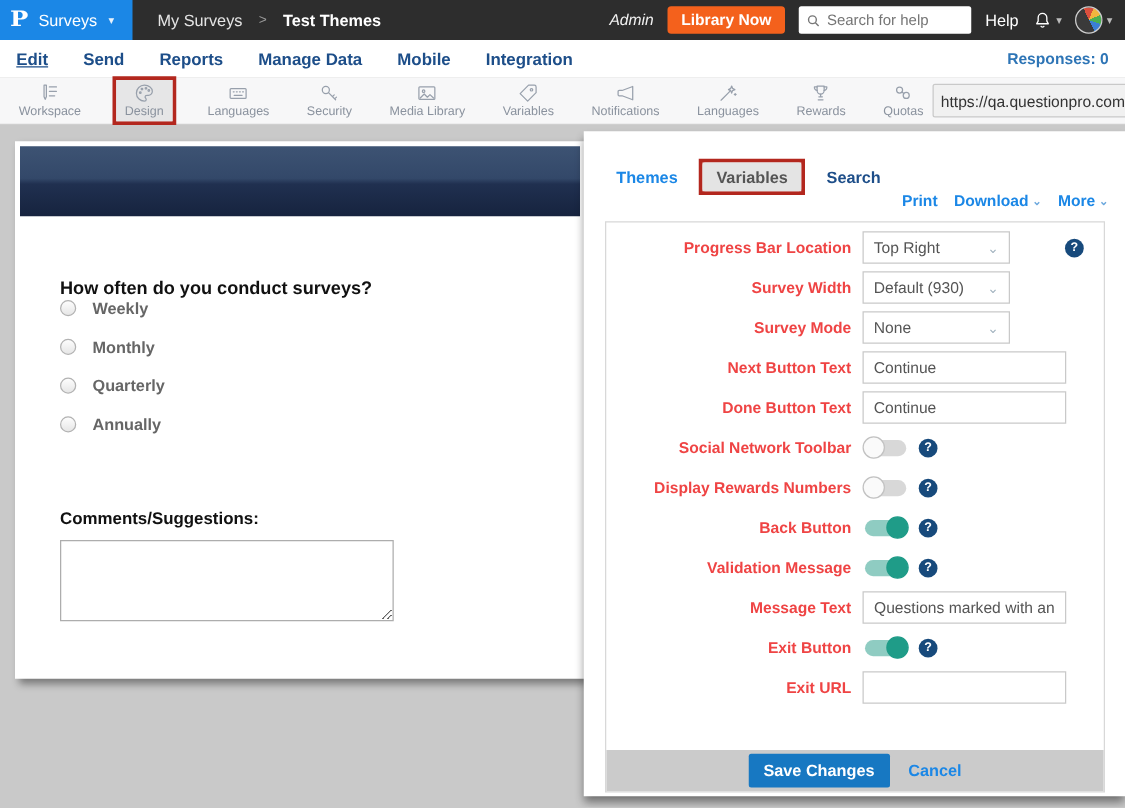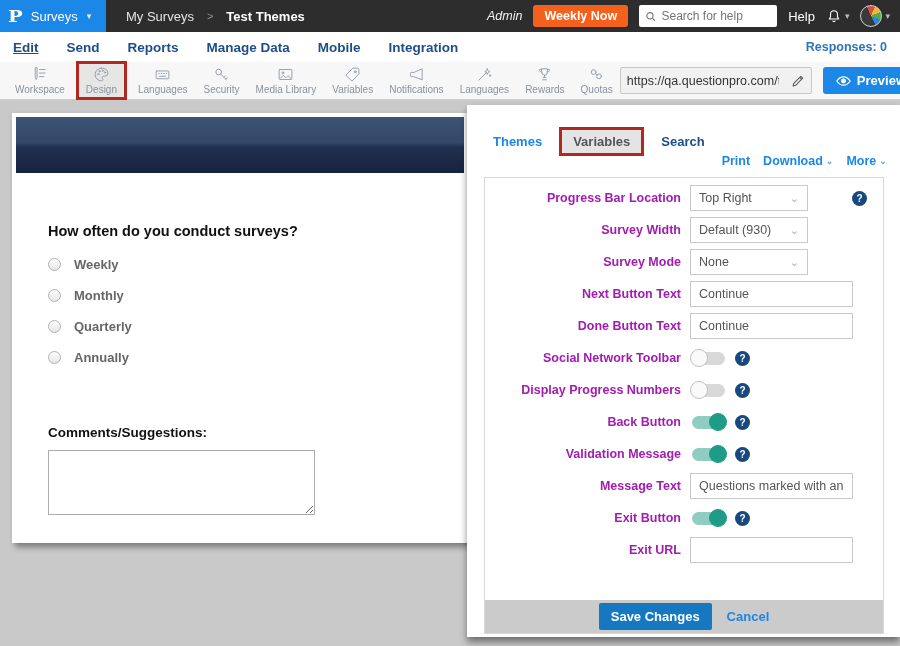--- a/index.html
+++ b/index.html
@@ -49,42 +49,42 @@
 
   
   .main { position: relative; height: 546px; }
 
   
   .survey-card { position: absolute; left: 12px; top: 13px; width: 456px; height: 430px; background: #fff; box-shadow: 3px 4px 6px rgba(0,0,0,0.40); }
   .survey-banner { margin: 4px 4px 0 4px; height: 56px;
       background: linear-gradient(180deg, #3d5373 0%, #334869 46%, #203050 54%, #16233e 100%); }
   .survey-body { padding: 50px 20px 0 36px; }
   .survey-question { font-size: 14.5px; font-weight: 700; color: #111; }
-  .options { margin-top: 18px; }
+  .options { }
   .option-row { display: flex; align-items: center; gap: 13px; margin-bottom: 17px; height: 14px; cursor: pointer; }
   .radio { width: 13px; height: 13px; border-radius: 50%; border: 1px solid #b2b2b2; background: linear-gradient(#fdfdfd, #e6e6e6); }
   .option-label { font-size: 13px; font-weight: 600; color: #666; }
   .comments-label { margin-top: 61px; font-size: 13.5px; font-weight: 700; color: #111; }
   .comments-box { margin-top: 10px; width: 267px; height: 65px; border: 1px solid #adadad; resize: both; font-family: inherit; font-size: 12px; padding: 4px; outline: none; color:#444; }
 
   
   .panel { position: absolute; left: 467px; top: 5px; width: 433px; height: 532px; background: #fff; box-shadow: 0 5px 7px rgba(0,0,0,0.45); }
   .panel-tabs { display: flex; align-items: center; padding: 9px 14px 6px 26px; gap: 17px; }
   .tab { font-size: 13px; font-weight: 600; cursor: pointer; }
   .tab-themes { color: #1b87e6; }
   .tab-nav { color: #555; background: #e4e4e4; padding: 4px 11px; border-radius: 2px; }
   .panel-tabs .red-ann { border-width: 3px; }
   .tab-search { color: #1d4e89; }
   .panel-actions { margin-left: auto; display: flex; align-items: center; gap: 13px; }
   .p-link { color: #1b87e6; font-size: 12.5px; font-weight: 600; cursor: pointer; display: flex; align-items: center; gap: 3px; margin-top: 40px; }
   .p-link .chev { font-size: 9px; color: #6aa7dd; }
 
   .form-wrap { margin: 3px 16px 0 17px; height: 457px; border: 1px solid #d8d8d8; position: relative; background: #fff; padding-top: 7px; overflow: hidden; }
   .frow { display: flex; align-items: center; height: 26px; margin-bottom: 6px; width: 100%; }
-  .flabel { width: 196px; text-align: right; font-size: 12.5px; font-weight: 700; color: #a21caf; margin-right: 9px; flex: none; }
+  .flabel { width: 196px; text-align: right; font-size: 12.5px; font-weight: 700; color: #ef4444; margin-right: 9px; flex: none; }
   .fselect { width: 118px; height: 26px; border: 1px solid #c9c9c9; display: flex; align-items: center; justify-content: space-between; padding: 0 8px; cursor: pointer; background: #fff; }
   .fselect .val { font-size: 12.5px; color: #555; }
   .fselect .schev { font-size: 11px; color: #9fb0bd; }
   .ftext { width: 163px; height: 26px; border: 1px solid #c9c9c9; padding: 0 8px; font-size: 12.5px; color: #555; outline: none; font-family: inherit; background:#fff; }
   .toggle { position: relative; width: 33px; height: 13px; border-radius: 7px; background: #d8d8d8; cursor: pointer; flex: none; margin: 0 2px; }
   .toggle .knob { position: absolute; top: -2.5px; width: 18px; height: 18px; border-radius: 50%; background: #fafafa; border: 1px solid #c2c2c2; left: -2px; }
   .toggle.on { background: #8fccc2; }
   .toggle.on .knob { background: #1f9c88; border-color: #1f9c88; left: auto; right: -2px; }
   .help-icon { width: 15px; height: 15px; border-radius: 50%; background: #174a7c; color: #fff; font-size: 10px; font-weight: 700; display: flex; align-items: center; justify-content: center; cursor: pointer; flex: none; margin-left: 8px; }
   .help-icon.far { margin-left: auto; margin-right: 16px; }
@@ -101,21 +101,21 @@
     <span class="menu-lbl">Surveys</span>
     <span class="caret">▾</span>
   </div>
   <div class="breadcrumb">
     <span class="bc-parent">My Surveys</span>
     <span class="bc-sep">&gt;</span>
     <span class="bc-current">Test Themes</span>
   </div>
   <div class="top-right">
     <span class="admin-lbl">Admin</span>
-    <button class="upgrade-btn">Weekly Now</button>
+    <button class="upgrade-btn">Library Now</button>
     <div class="help-search">
       <svg width="13" height="13" viewBox="0 0 16 16" fill="none" stroke="#777" stroke-width="1.6">
           <circle cx="7" cy="7" r="4.4"></circle>
           <path d="M10.4 10.4L14 14"></path>
         </svg>
       <input placeholder="Search for help" style="">
     </div>
     <span class="help-lbl">Help</span>
     <span class="icon-wrap">
       <svg width="16" height="16" viewBox="0 0 24 24" fill="none" stroke="#fff" stroke-width="1.6" stroke-linejoin="round">
@@ -137,21 +137,21 @@
       <span class="menu-item">Send</span>
       <span class="menu-item">Reports</span>
       <span class="menu-item">Manage Data</span>
       <span class="menu-item">Mobile</span>
       <span class="menu-item">Integration</span>
     </span>
   <span class="responses">Responses: 0</span>
 </nav>
 
 <div class="toolbar">
-  <span id="tool-items" style="display:flex;gap:2px">
+  <span id="tool-items" style="display:flex;gap:16px">
       <div class="tool-item">
         <svg viewBox="0 0 24 24">
           <path d="M6 3v13l1.3 3L8.6 16V3z"></path>
           <path d="M12 5h8M12 10h8M12 15h6"></path>
         </svg>
         <span class="tlabel">Workspace</span>
       </div>
       <span class="red-ann" style="display: inline-block;">
         <div class="tool-item active">
           <svg viewBox="0 0 24 24">
@@ -329,21 +329,21 @@
             <input class="ftext" value="Continue" style="">
           </div>
           <div class="frow">
             <span class="flabel">Social Network Toolbar</span>
             <span class="toggle">
               <span class="knob"></span>
             </span>
             <span class="help-icon">?</span>
           </div>
           <div class="frow">
-            <span class="flabel">Display Progress Numbers</span>
+            <span class="flabel">Display Rewards Numbers</span>
             <span class="toggle">
               <span class="knob"></span>
             </span>
             <span class="help-icon">?</span>
           </div>
           <div class="frow">
             <span class="flabel">Back Button</span>
             <span class="toggle on">
               <span class="knob"></span>
             </span>

